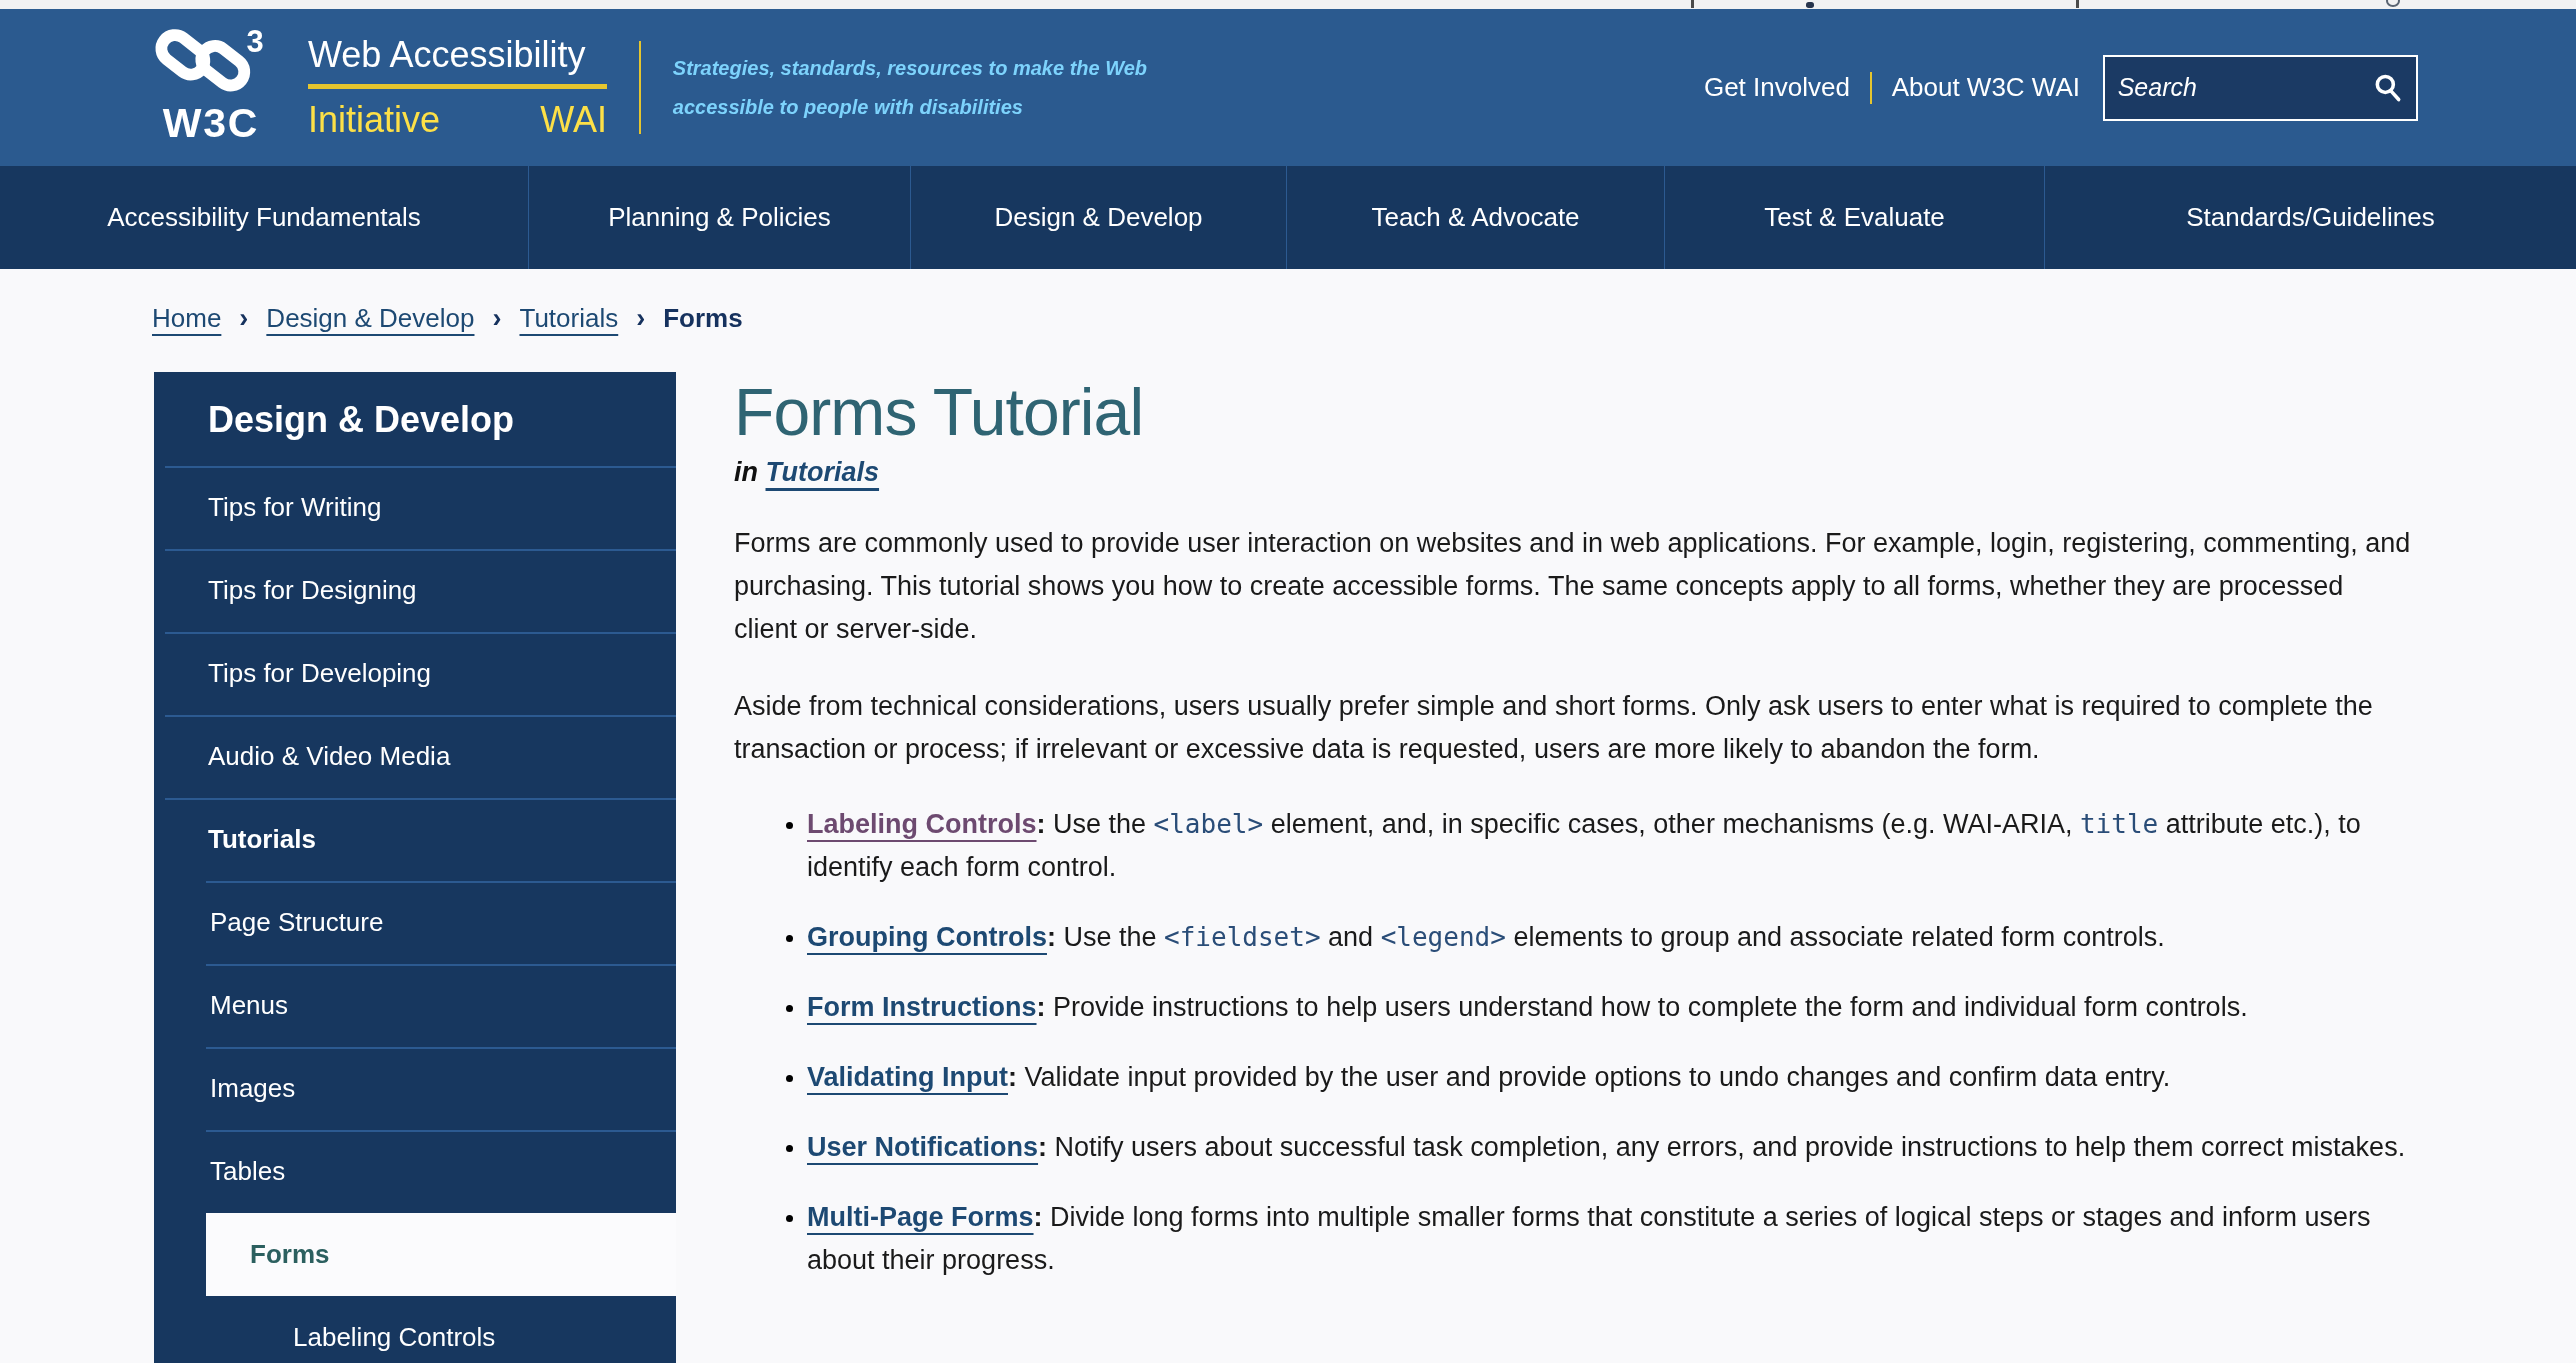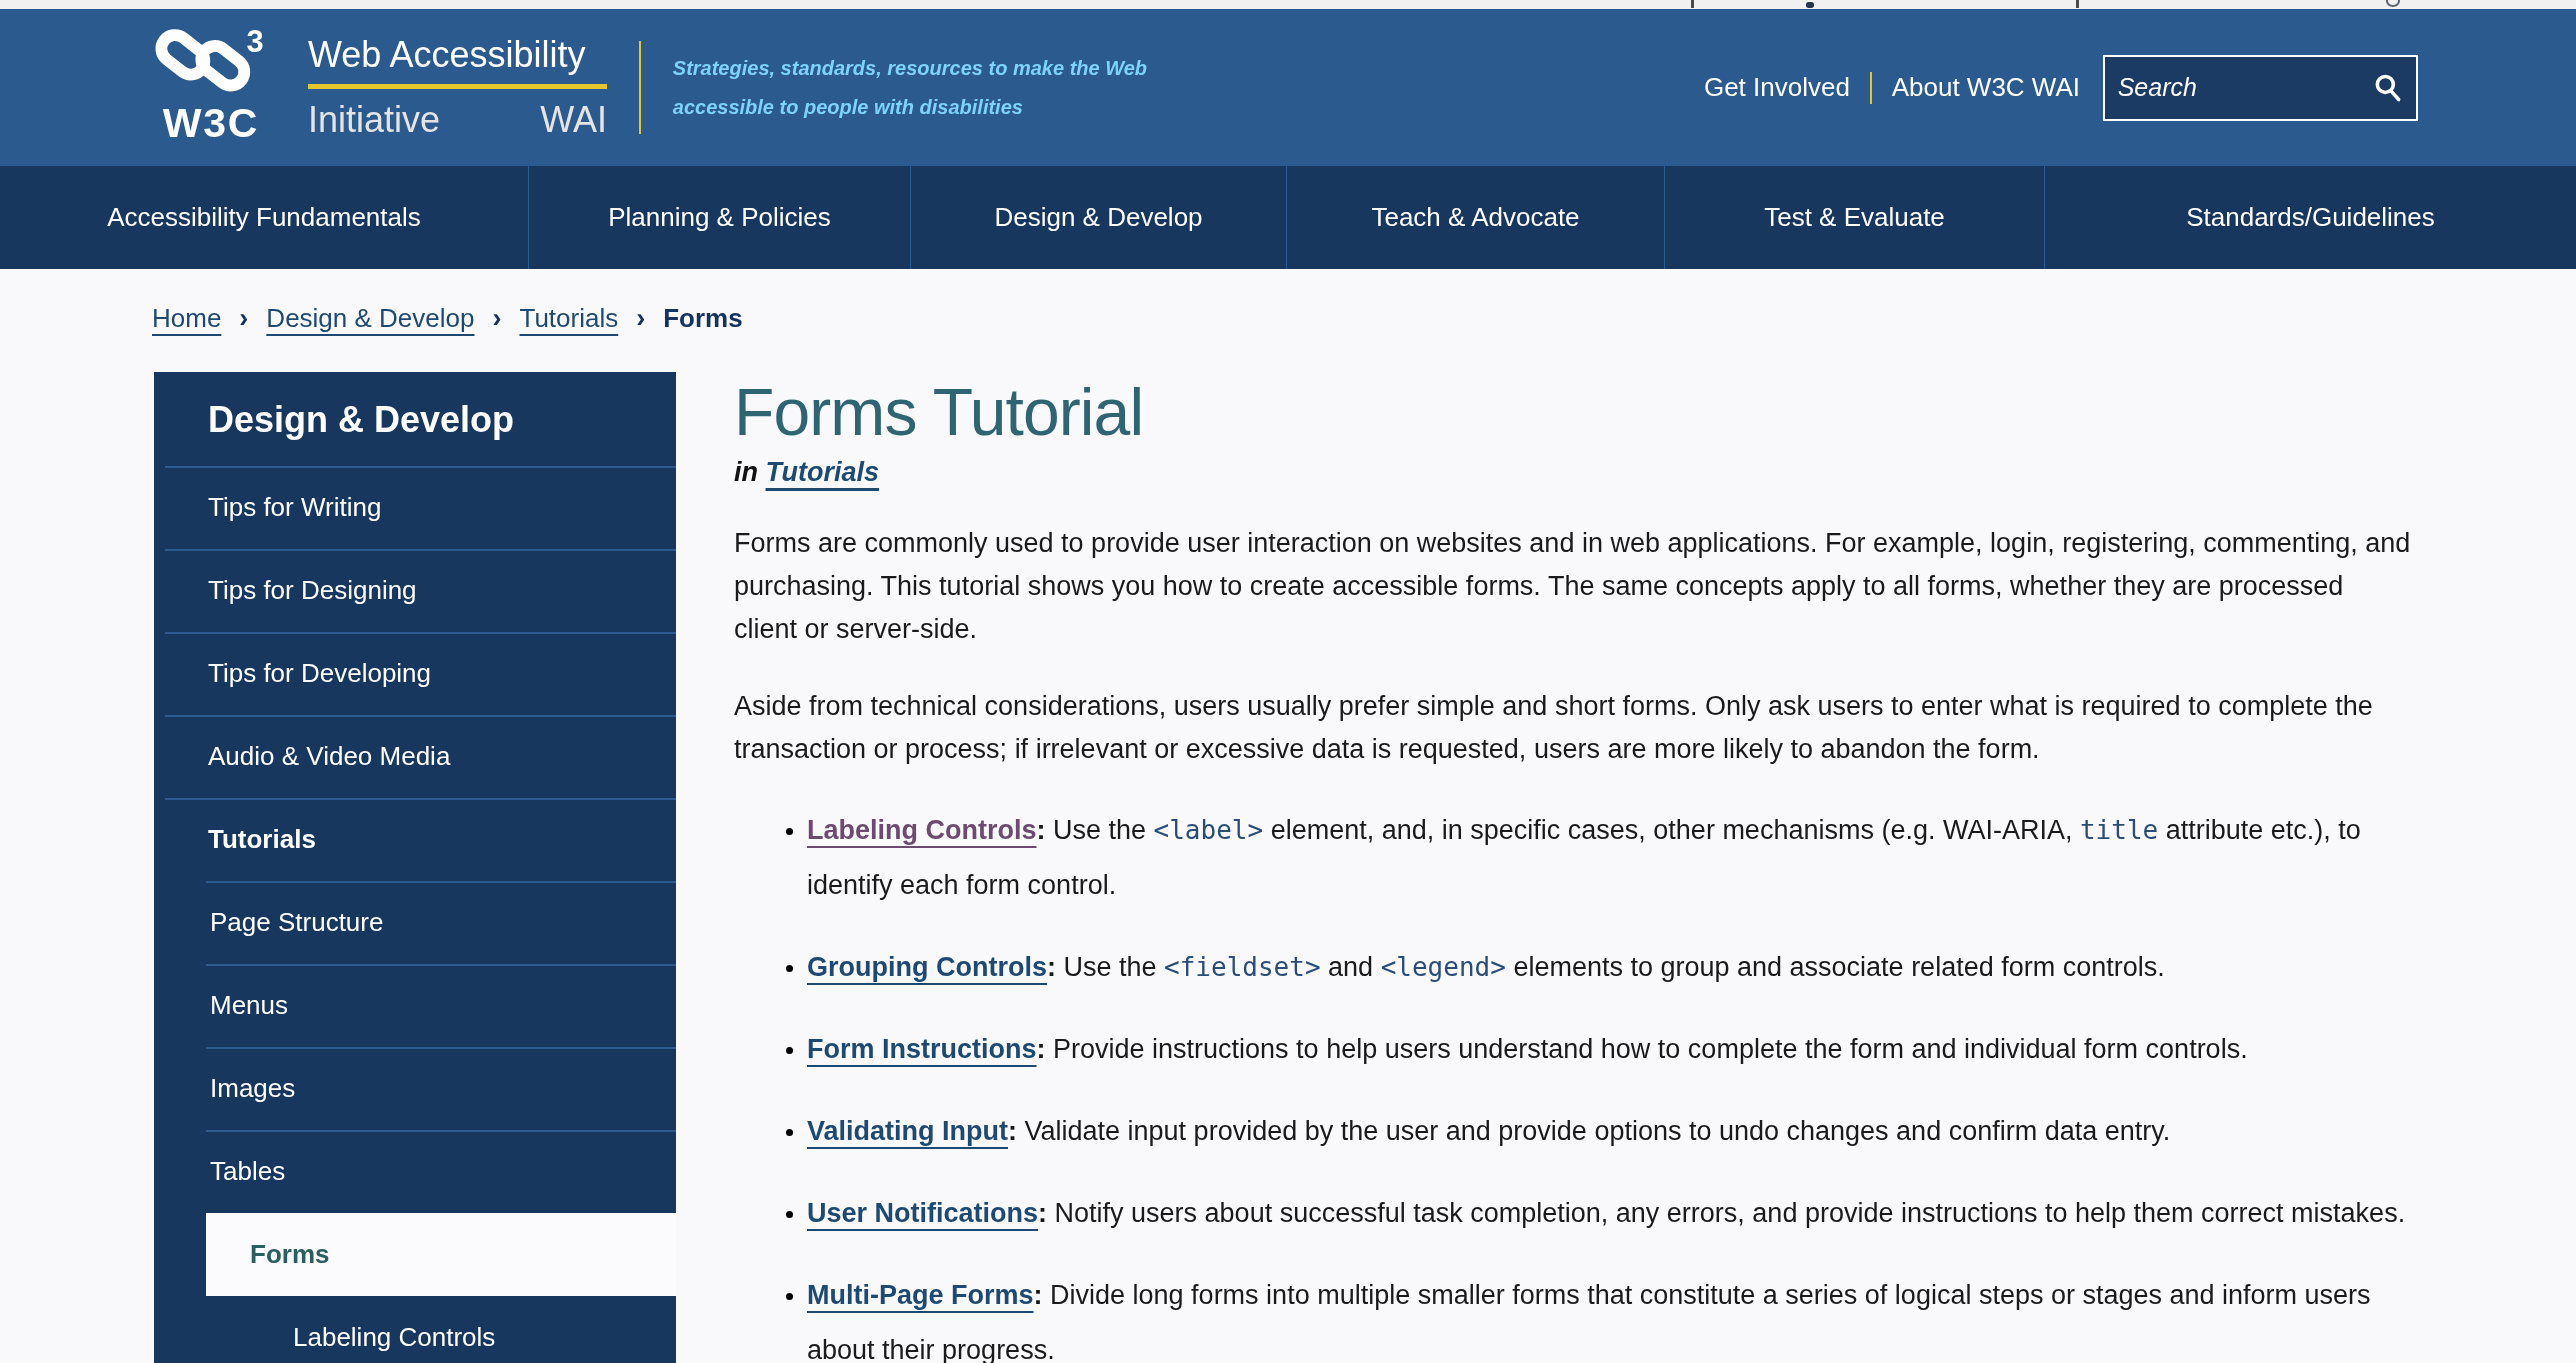--- a/index.html
+++ b/index.html
@@ -25,21 +25,21 @@
     background:#2b5a8f; display:flex; align-items:center;
     padding:0 158px 0 152px;
   }
   .logo { display:flex; flex-direction:column; align-items:center; margin-right:38px; }
   .logo svg { width:118px; height:70px; display:block; }
   .logo-org { color:#fff; font-size:41px; font-weight:bold; letter-spacing:1.8px; margin-top:1.8px; }
 
   .title-block { width:299px; }
   .title-line1 { color:#fff; font-size:36px; white-space:nowrap; }
   .title-rule  { height:4.5px; background:#e5c52e; margin:8px 0 10px; }
-  .title-line2 { display:flex; justify-content:space-between; color:#e5e5e5; font-size:36px;align-items:flex-end; }
+  .title-line2 { display:flex; justify-content:space-between; color:#fde047; font-size:36px;align-items:flex-end; }
 
   .header-vdivider { width:1.8px; height:93px; background:#e5c52e; margin:0 32px; }
 
   .tagline { color:#7dd3fc; font-style:italic; font-weight:bold; font-size:20px; line-height:39px; }
 
   .header-right { margin-left:auto; display:flex; align-items:center; }
   .header-link { color:#fff; font-size:26px; text-decoration:none; white-space:nowrap; cursor:pointer; }
   .link-vdivider { width:1.8px; height:32px; background:#e5c52e; margin:0 20px; }
   .search-box {
     margin-left:23px; width:315px; height:66px;
@@ -89,21 +89,21 @@
     margin-left:52px; padding-left:44px;
   }
 
   
   .main { position:absolute; left:734px; top:358px; width:1679px; }
   .page-title { font-size:66px; font-weight:400; color:#2f6473; margin:16px 0 7.2px; letter-spacing:-0.9px; }
   .subtitle { font-size:27px; font-style:italic; font-weight:bold; color:#111; }
   .subtitle-link { color:#1d4973; text-decoration:underline; text-decoration-thickness:2.7px; text-underline-offset:7.2px; cursor:pointer; }
   .para { font-size:27px; line-height:43px; margin:34px 0 0; color:#1a1a1a; }
   .bullets { margin:32px 0 0; padding:0 0 0 73px; }
-  .bullets li { font-size:27px; line-height:55px; margin:0 0 27px; color:#1a1a1a; }
+  .bullets li { font-size:27px; line-height:43px; margin:0 0 27px; color:#1a1a1a; }
   .bullets li::marker { color:#000; font-size:23px; }
   .bullet-link { font-weight:bold; color:#1d4973; text-decoration:underline; text-decoration-thickness:1.8px; text-underline-offset:7.2px; cursor:pointer; }
   .bullet-link.visited { color:#6d4a70; }
   .seg-b { font-weight:bold; }
   .seg-code { font-family:"DejaVu Sans Mono", monospace; color:#2a4d78; font-size:26px; }
 </style>
 </head>
 <body>
 
 <div class="top-strip">

